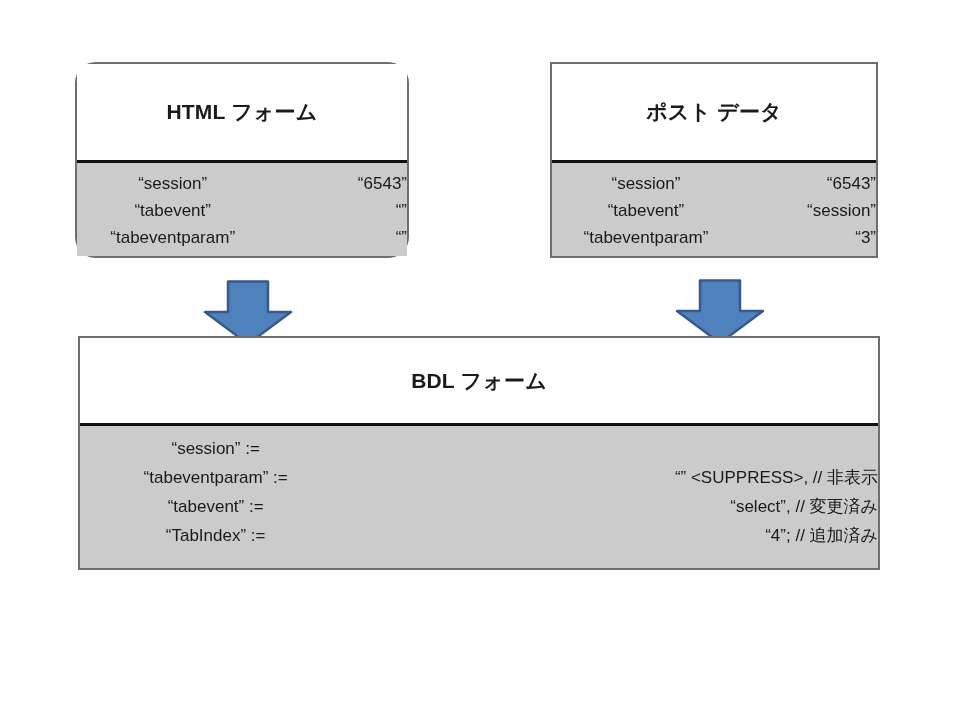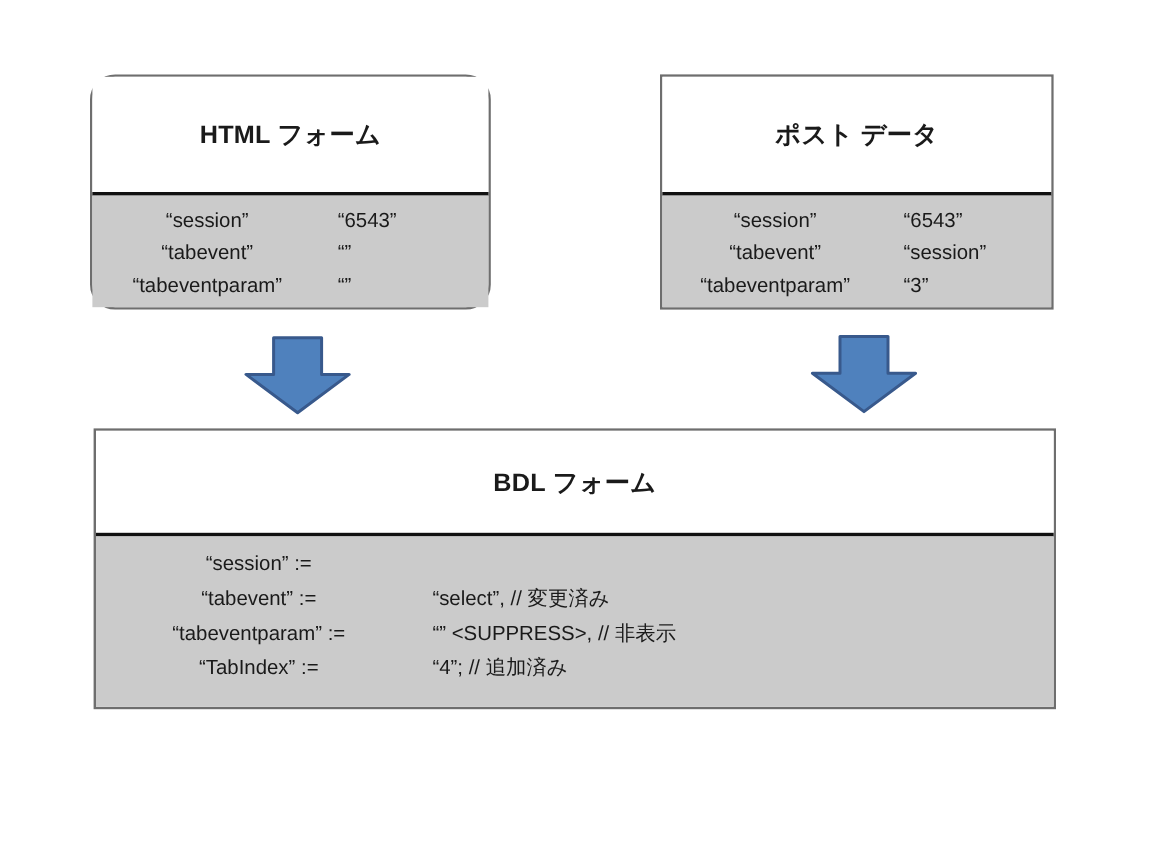--- a/index.html
+++ b/index.html
@@ -39,35 +39,35 @@
     background: #cbcbcb;
     flex: 1 1 auto;
     overflow: hidden;
   }
   .kv-row {
     display: grid;
     column-gap: 13px;
     align-items: center;
   }
   .kv-name  { text-align: center; white-space: pre; }
-  .kv-value { text-align: left;  white-space: pre; }
+  .kv-value { text-align: right;  white-space: pre; }
 
   
   .box-html-form { left: 75px; top: 62px; width: 334px; height: 196px; border-radius: 21px; }
   
   .box-post-data { left: 550px; top: 62px; width: 328px; height: 196px; }
   .box-html-form .box-header, .box-post-data .box-header { height: 96px; }
   .box-html-form .box-body, .box-post-data .box-body { padding-top: 7px; font-size: 17px; }
   .box-html-form .kv-row, .box-post-data .kv-row {
     grid-template-columns: 58% 1fr;
     height: 27px;
   }
 
   
-  .box-bdl-form { left: 78px; top: 357px; width: 802px; height: 234px; }
+  .box-bdl-form { left: 78px; top: 336px; width: 802px; height: 234px; }
   .box-bdl-form .box-header { height: 85px; }
   .box-bdl-form .box-body { padding-top: 8px; font-size: 17px; }
   .box-bdl-form .kv-row {
     grid-template-columns: 34% 1fr;
     column-gap: 9px;
     height: 29px;
   }
 
   
   .arrow { position: absolute; width: 90px; height: 66px; }
@@ -130,26 +130,26 @@
   </div>
 
   <section class="box box-bdl-form">
     <div class="box-header">BDL フォーム</div>
     <div class="box-divider"></div>
     <div class="box-body">
       <div class="kv-row">
         <span class="kv-name">“session” :=</span>
       </div>
       <div class="kv-row">
+        <span class="kv-name">“tabeventparam” :=</span>
+        <span class="kv-value">“” &lt;SUPPRESS&gt;, // 非表示</span>
+      </div>
+      <div class="kv-row">
         <span class="kv-name">“tabevent” :=</span>
         <span class="kv-value">“select”, // 変更済み</span>
-      </div>
-      <div class="kv-row">
-        <span class="kv-name">“tabeventparam” :=</span>
-        <span class="kv-value">“” &lt;SUPPRESS&gt;, // 非表示</span>
       </div>
       <div class="kv-row">
         <span class="kv-name">“TabIndex” :=</span>
         <span class="kv-value">“4”; // 追加済み</span>
       </div>
     </div>
   </section>
 
 </div>
 

